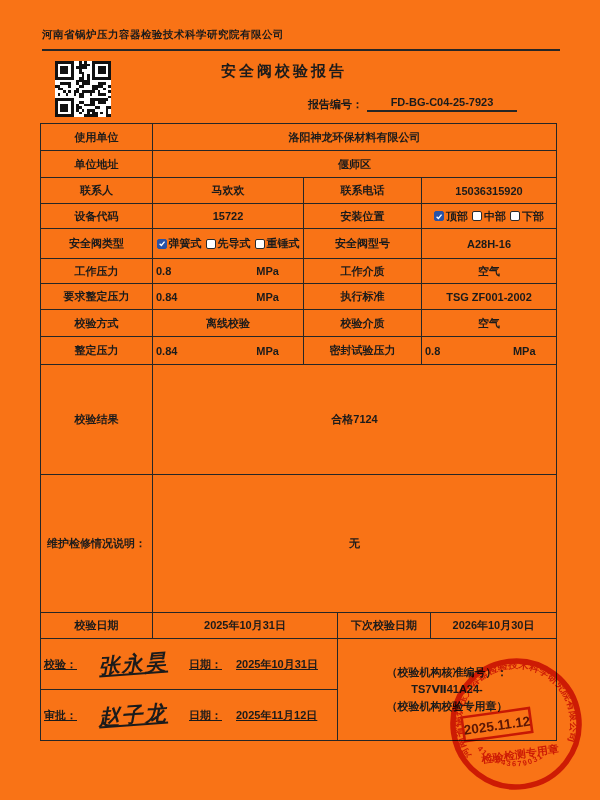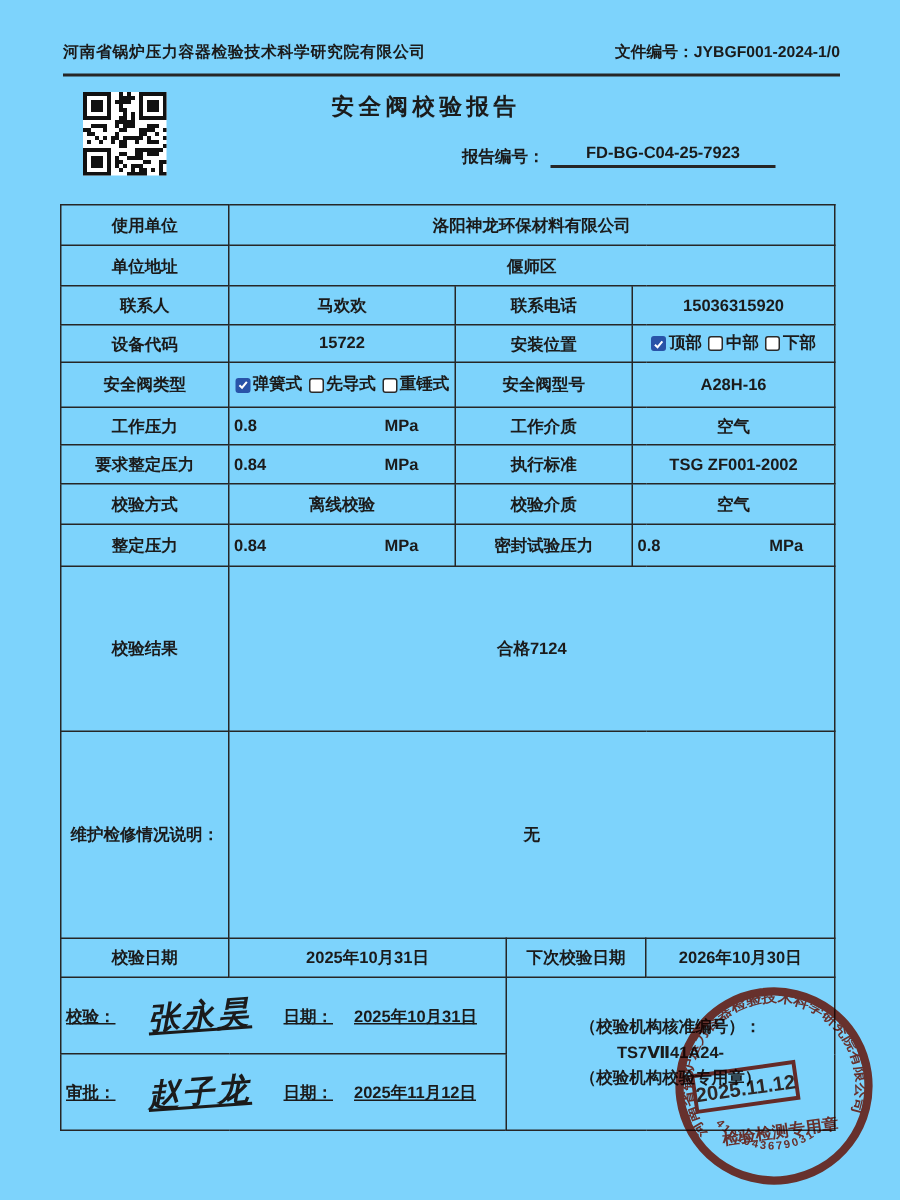--- a/index.html
+++ b/index.html
@@ -1,35 +1,35 @@
 <!DOCTYPE html>
 <html><head>
 <meta charset="utf-8">
 <style>
   * { margin:0; padding:0; box-sizing:border-box; }
   body { background:#e8e8e8; font-family:"Liberation Sans","DejaVu Sans",sans-serif; }
-  .sheet { position:relative; width:600px; height:800px; background:#7dd3fc; overflow:hidden; color:#1b1b1b; margin:0 auto; }
+  .sheet { position:relative; width:600px; height:800px; background:#f97316; overflow:hidden; color:#1b1b1b; margin:0 auto; }
 
   
   .topbar { position:absolute; left:42px; right:40px; top:28px; padding-bottom:7px;
             border-bottom:2px solid #262626; display:flex; justify-content:space-between; align-items:flex-end; }
   .org-name { font-size:10.5px; font-weight:bold; letter-spacing:0.5px; }
   .doc-no { font-size:10.5px; font-weight:bold; }
 
   .qr { position:absolute; left:55px; top:61px; width:56px; height:56px; }
   .qr svg { width:100%; height:100%; shape-rendering:crispEdges; }
 
   .title { position:absolute; left:0; right:32px; top:62px; text-align:center;
            font-size:15px; font-weight:bold; letter-spacing:3px; }
 
   .report-no { position:absolute; left:308px; top:96px; display:flex; align-items:flex-end; font-size:11px; font-weight:bold;justify-content:space-between; }
   .report-no .val { display:inline-block; width:150px; text-align:center; border-bottom:2px solid #262626; padding-bottom:2px; margin-left:4px; }
 
   
-  table.main { position:absolute; left:40px; top:136px; width:516px; border-collapse:collapse; table-layout:fixed;padding-left:37px; }
+  table.main { position:absolute; left:40px; top:123px; width:516px; border-collapse:collapse; table-layout:fixed;padding-left:37px; }
   table.main td { border:1.6px solid #262626; font-size:11px; font-weight:bold; text-align:center; vertical-align:middle; padding:1px 3px; overflow:hidden; }
   td.lab { }
   td.topleft { text-align:left; vertical-align:top; padding:5px 8px; }
   td.pres { }
   .pcell { display:flex; width:100%; }
   .pcell .pv { flex:1.1; text-align:left; }
   .pcell .pu { flex:0.9; text-align:center; }
 
   
   .cbgroup { display:flex; flex-wrap:wrap; justify-content:center; align-items:center; column-gap:4px; row-gap:1px; line-height:13px; }
@@ -51,21 +51,20 @@
   .stamp { position:absolute; left:446px; top:654px; width:140px; height:140px; mix-blend-mode:multiply; }
   .stamp text { font-family:"Liberation Sans","DejaVu Sans",sans-serif; }
 </style>
 </head>
 <body>
 
 <div class="sheet">
 
   <div class="topbar">
     <span class="org-name">河南省锅炉压力容器检验技术科学研究院有限公司</span>
-    <span class="doc-no"><span>文件编号：</span><span>JYBGF001-2024-1/0</span></span>
   </div>
 
   <div class="qr"><svg id="qr" viewBox="0 0 21 21">
         <rect x="0" y="0" width="21" height="21" fill="#fff"></rect>
         <rect x="9" y="0" width="1" height="1" fill="#111"></rect>
         <rect x="11" y="0" width="1" height="1" fill="#111"></rect>
         <rect x="9" y="1" width="1" height="1" fill="#111"></rect>
         <rect x="10" y="1" width="1" height="1" fill="#111"></rect>
         <rect x="11" y="1" width="1" height="1" fill="#111"></rect>
         <rect x="12" y="1" width="1" height="1" fill="#111"></rect>

